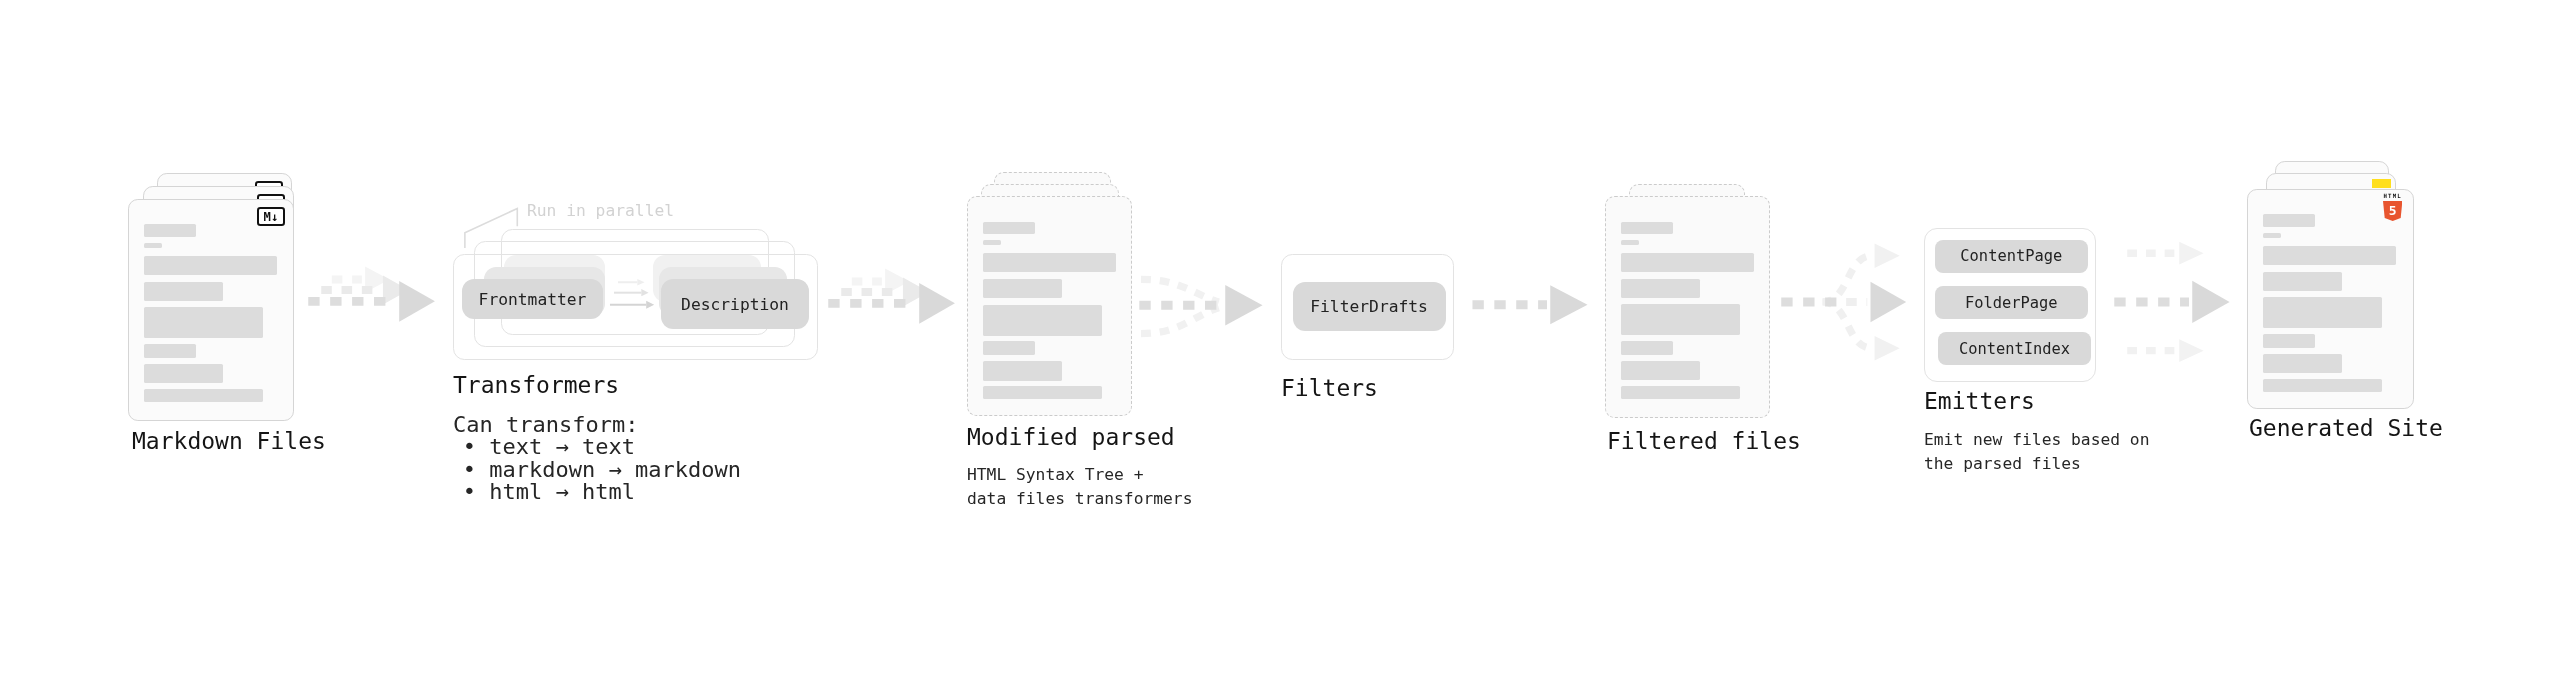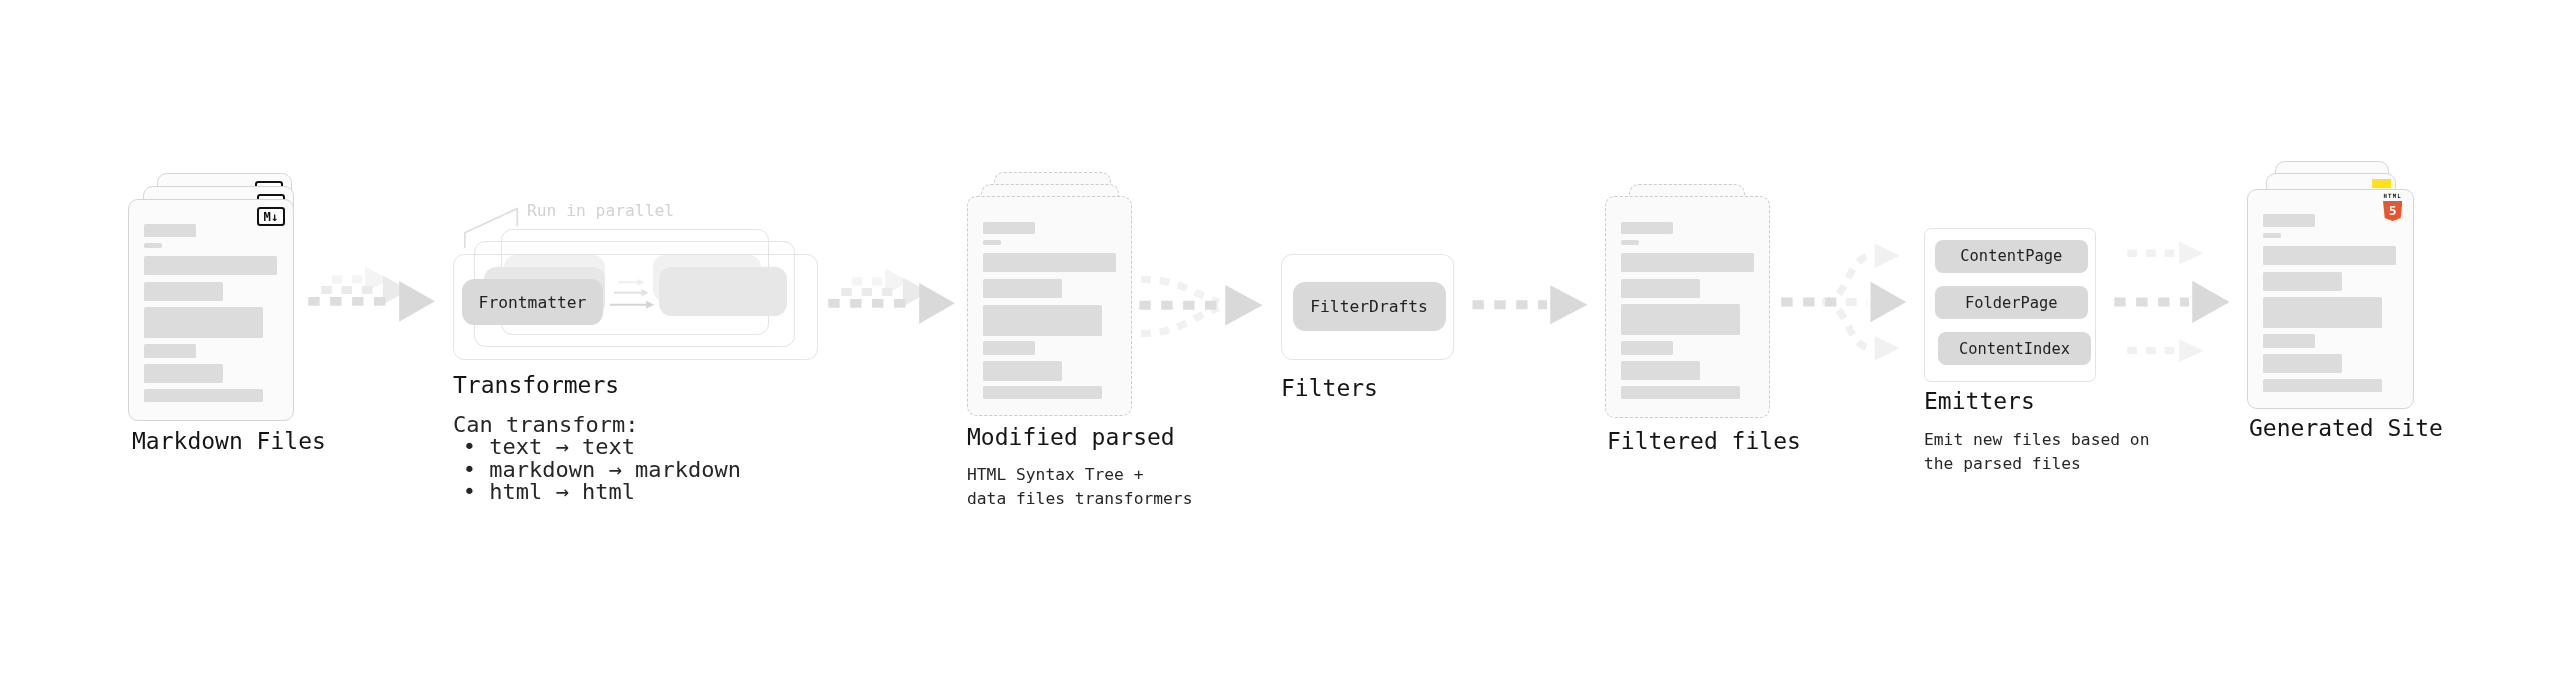--- a/index.html
+++ b/index.html
@@ -118,39 +118,40 @@
     <polyline points="7,57 7,38 72,8 72,30" fill="none" stroke="#dcdcdc" stroke-width="2"></polyline>
   </svg>
   <div class="annotation" style="left:527px;top:201px">Run in parallel</div>
 
   <div class="container" style="left:501px;top:229px;width:268px;height:106px"></div>
   <div class="container" style="left:474px;top:241px;width:321px;height:106px"></div>
   <div class="container" style="left:453px;top:254px;width:365px;height:106px"></div>
 
   <div class="btn ghost2" style="left:504px;top:255px;width:101px;height:47px"></div>
   <div class="btn ghost1" style="left:484px;top:267px;width:121px;height:49px"></div>
-  <div class="btn" style="left:462px;top:279px;width:141px;height:46px">Frontmatter</div>
+  <div class="btn" style="left:462px;top:279px;width:141px;height:40px">Frontmatter</div>
 
   <svg class="abs" style="left:608px;top:275px" width="53" height="37" viewBox="0 0 65 46">
     <g stroke="#eeeeee" fill="#eeeeee">
       <line x1="12" y1="9" x2="36" y2="9" stroke-width="2.5"></line>
         <polygon points="36,5 36,13 45,9" stroke="none"></polygon>
     </g>
     <g stroke="#e2e2e2" fill="#e2e2e2">
       <line x1="7" y1="22" x2="41" y2="22" stroke-width="2.5"></line>
         <polygon points="41,17.5 41,26.5 50,22" stroke="none"></polygon>
     </g>
     <g stroke="#d4d4d4" fill="#d4d4d4">
       <line x1="2" y1="37" x2="47" y2="37" stroke-width="2.5"></line>
         <polygon points="47,32 47,42 57,37" stroke="none"></polygon>
     </g>
   </svg>
 
   <div class="btn ghost2" style="left:653px;top:255px;width:108px;height:47px"></div>
   <div class="btn ghost1" style="left:659px;top:267px;width:128px;height:49px"></div>
+  <div class="btn" style="left:661px;top:279px;width:148px;height:50px">Description</div>
 
   <div class="stage-label" style="left:453px;top:372px">Transformers</div>
   <div class="t-note" style="left:453px;top:414px">
     <div>Can transform:</div>
     <div class="indent">• text → text</div>
     <div class="indent">• markdown → markdown</div>
     <div class="indent">• html → html</div>
   </div>
 
   <svg class="abs" style="left:825px;top:266px" width="134" height="65" viewBox="0 0 165 80">
@@ -225,21 +226,21 @@
   <svg class="abs" style="left:1778px;top:237px" width="142" height="134" viewBox="0 0 175 165">
     <path d="M 55,80 C 88,80 84,23 116,23" fill="none" stroke="#f0f0f0" stroke-width="9" stroke-dasharray="12 11"></path>
     <path d="M 55,80 C 88,80 84,137 116,137" fill="none" stroke="#f0f0f0" stroke-width="9" stroke-dasharray="12 11"></path>
     <line x1="4" y1="80" x2="78" y2="80" stroke="#dddddd" stroke-width="11" stroke-dasharray="14 13"></line>
     <line x1="84" y1="80" x2="110" y2="80" stroke="#efefef" stroke-width="10" stroke-dasharray="13 12"></line>
     <polygon points="119,8 119,38 150,23" fill="#f1f1f1"></polygon>
     <polygon points="114,55 114,105 158,80" fill="#d9d9d9"></polygon>
     <polygon points="119,122 119,152 150,137" fill="#f1f1f1"></polygon>
   </svg>
 
-  <div class="container" style="left:1924px;top:228px;width:172px;height:154px;border-radius:7px">
+  <div class="container" style="left:1924px;top:228px;width:172px;height:154px;border-radius:13px">
     <div class="btn small" style="left:9.8px;top:10.6px;width:153px;height:33px">ContentPage</div>
     <div class="btn small" style="left:9.8px;top:57px;width:153px;height:33px">FolderPage</div>
     <div class="btn small" style="left:13px;top:103px;width:153px;height:33px">ContentIndex</div>
   </div>
   <div class="stage-label" style="left:1924px;top:388px">Emitters</div>
   <div class="note" style="left:1924px;top:428px">Emit new files based on
 the parsed files</div>
 
   <svg class="abs" style="left:2111px;top:237px" width="130" height="134" viewBox="0 0 160 165">
     <g stroke="#f1f1f1" fill="#f2f2f2">

